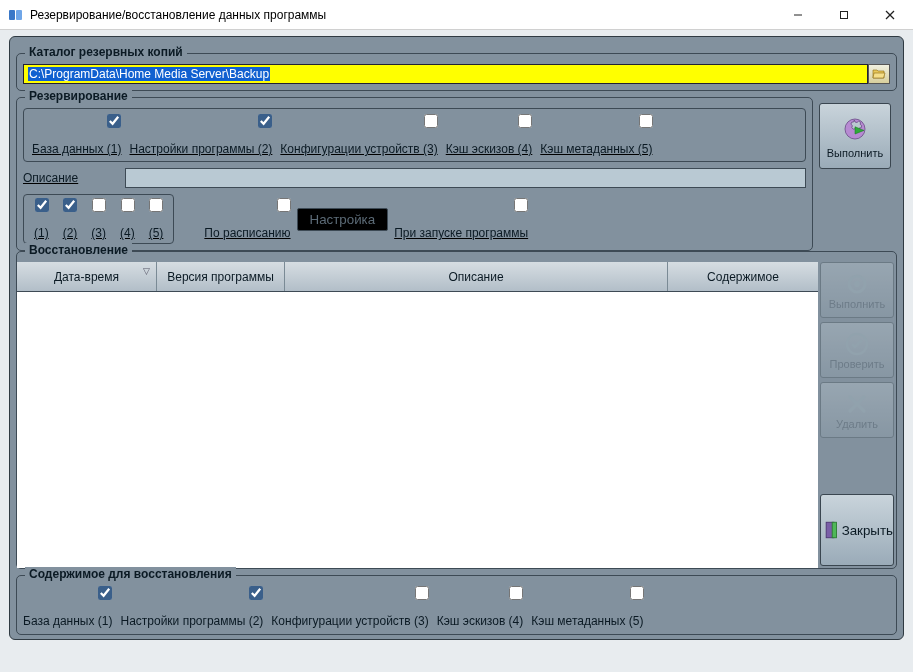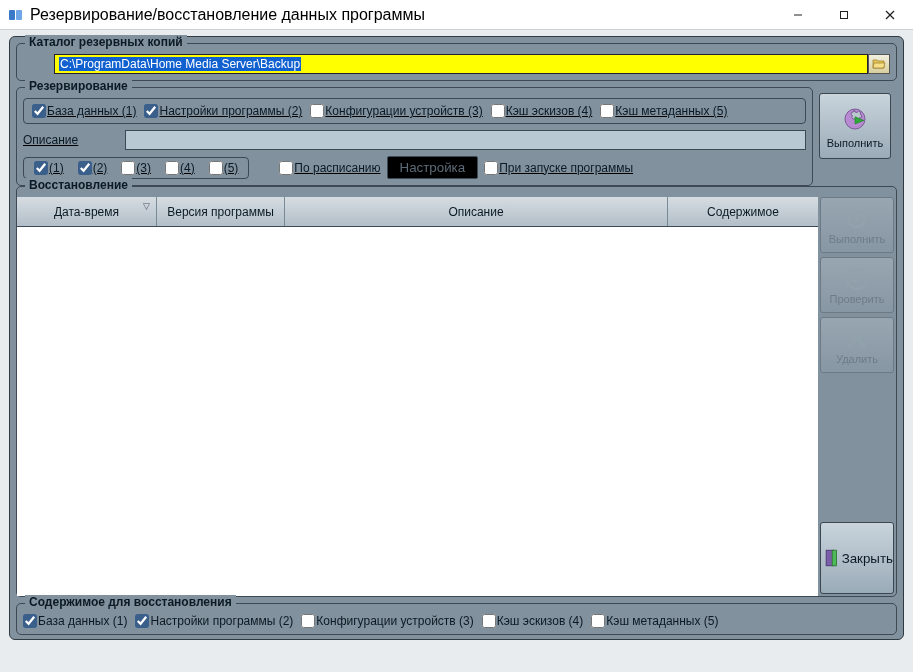--- a/index.html
+++ b/index.html
@@ -19,30 +19,30 @@
   display: flex;
   align-items: center;
   padding: 0 0 0 8px;
   border-bottom: 1px solid #d0d0d0;
 }
 .titlebar .app-icon {
   width: 16px; height: 16px;
   margin-right: 6px;
   display: flex; align-items: center; justify-content: center;
 }
-.titlebar .title { flex: 1; font-size: 16px; color: #000; }
+.titlebar .title { flex: 1; font-size: 12px; color: #000; }
 .titlebar .win-btn { width: 46px; height: 30px; display:flex;align-items:center;justify-content:center; color:#222;}
 
 .main-panel {
   margin: 6px 9px 32px 9px;
   flex: 1;
   border: 1px solid #2f3a42;
   border-radius: 6px;
   background: #82919e;
-  padding: 6px 6px 4px 6px;
+  padding: 16px 6px 4px 6px;
   display: flex;
   flex-direction: column;
   position: relative;
 }
 
 .group {
   border: 1px solid #3d4a55;
   border-radius: 5px;
   margin-bottom: 6px;
   padding: 10px 6px 6px 6px;
@@ -54,42 +54,42 @@
   left: 8px;
   background: #82919e;
   padding: 0 4px;
   font-weight: bold;
   color: #0b1a24;
   font-size: 12px;
   display:flex;align-items:center;
 }
 .group-label::before, .group-label::after{ content:""; }
 
-.path-row { display:flex; align-items:center;margin-left:31px; }
+.path-row { display:flex; align-items:center; }
 .path-input {
   flex: 1;
   background: #ffff00;
   border: 1px solid #223;
   padding: 2px 4px;
   color: #fff;
   font-family: inherit;
   font-size: 12px;
   height: 20px;
 }
 .path-input span{ background:#1060d0;color:#fff;padding:0 1px;display:inline-block;height:100%; }
 .browse-btn {
   width: 22px; height: 20px;
   background: linear-gradient(#f0f0e0,#d8cf9c);
   border: 1px solid #555;
   margin-left: 0;
   display:flex;align-items:center;justify-content:center;
 }
 
 .row { display:flex; align-items:center; gap:8px; flex-wrap:wrap; }
-.chk { display:inline-flex; align-items:flex-start; gap:1px; }
+.chk { display:inline-flex; align-items:flex-end; gap:14px;flex-direction:column; }
 .chk input { width:14px;height:14px; accent-color:#3a5f8a; }
 .chk label { color:#0b1a24; }
 
 .inner-box {
   border:1px solid #3d4a55;
   border-radius:4px;
   padding:5px 8px;
   background:#82919e;
 }
 

